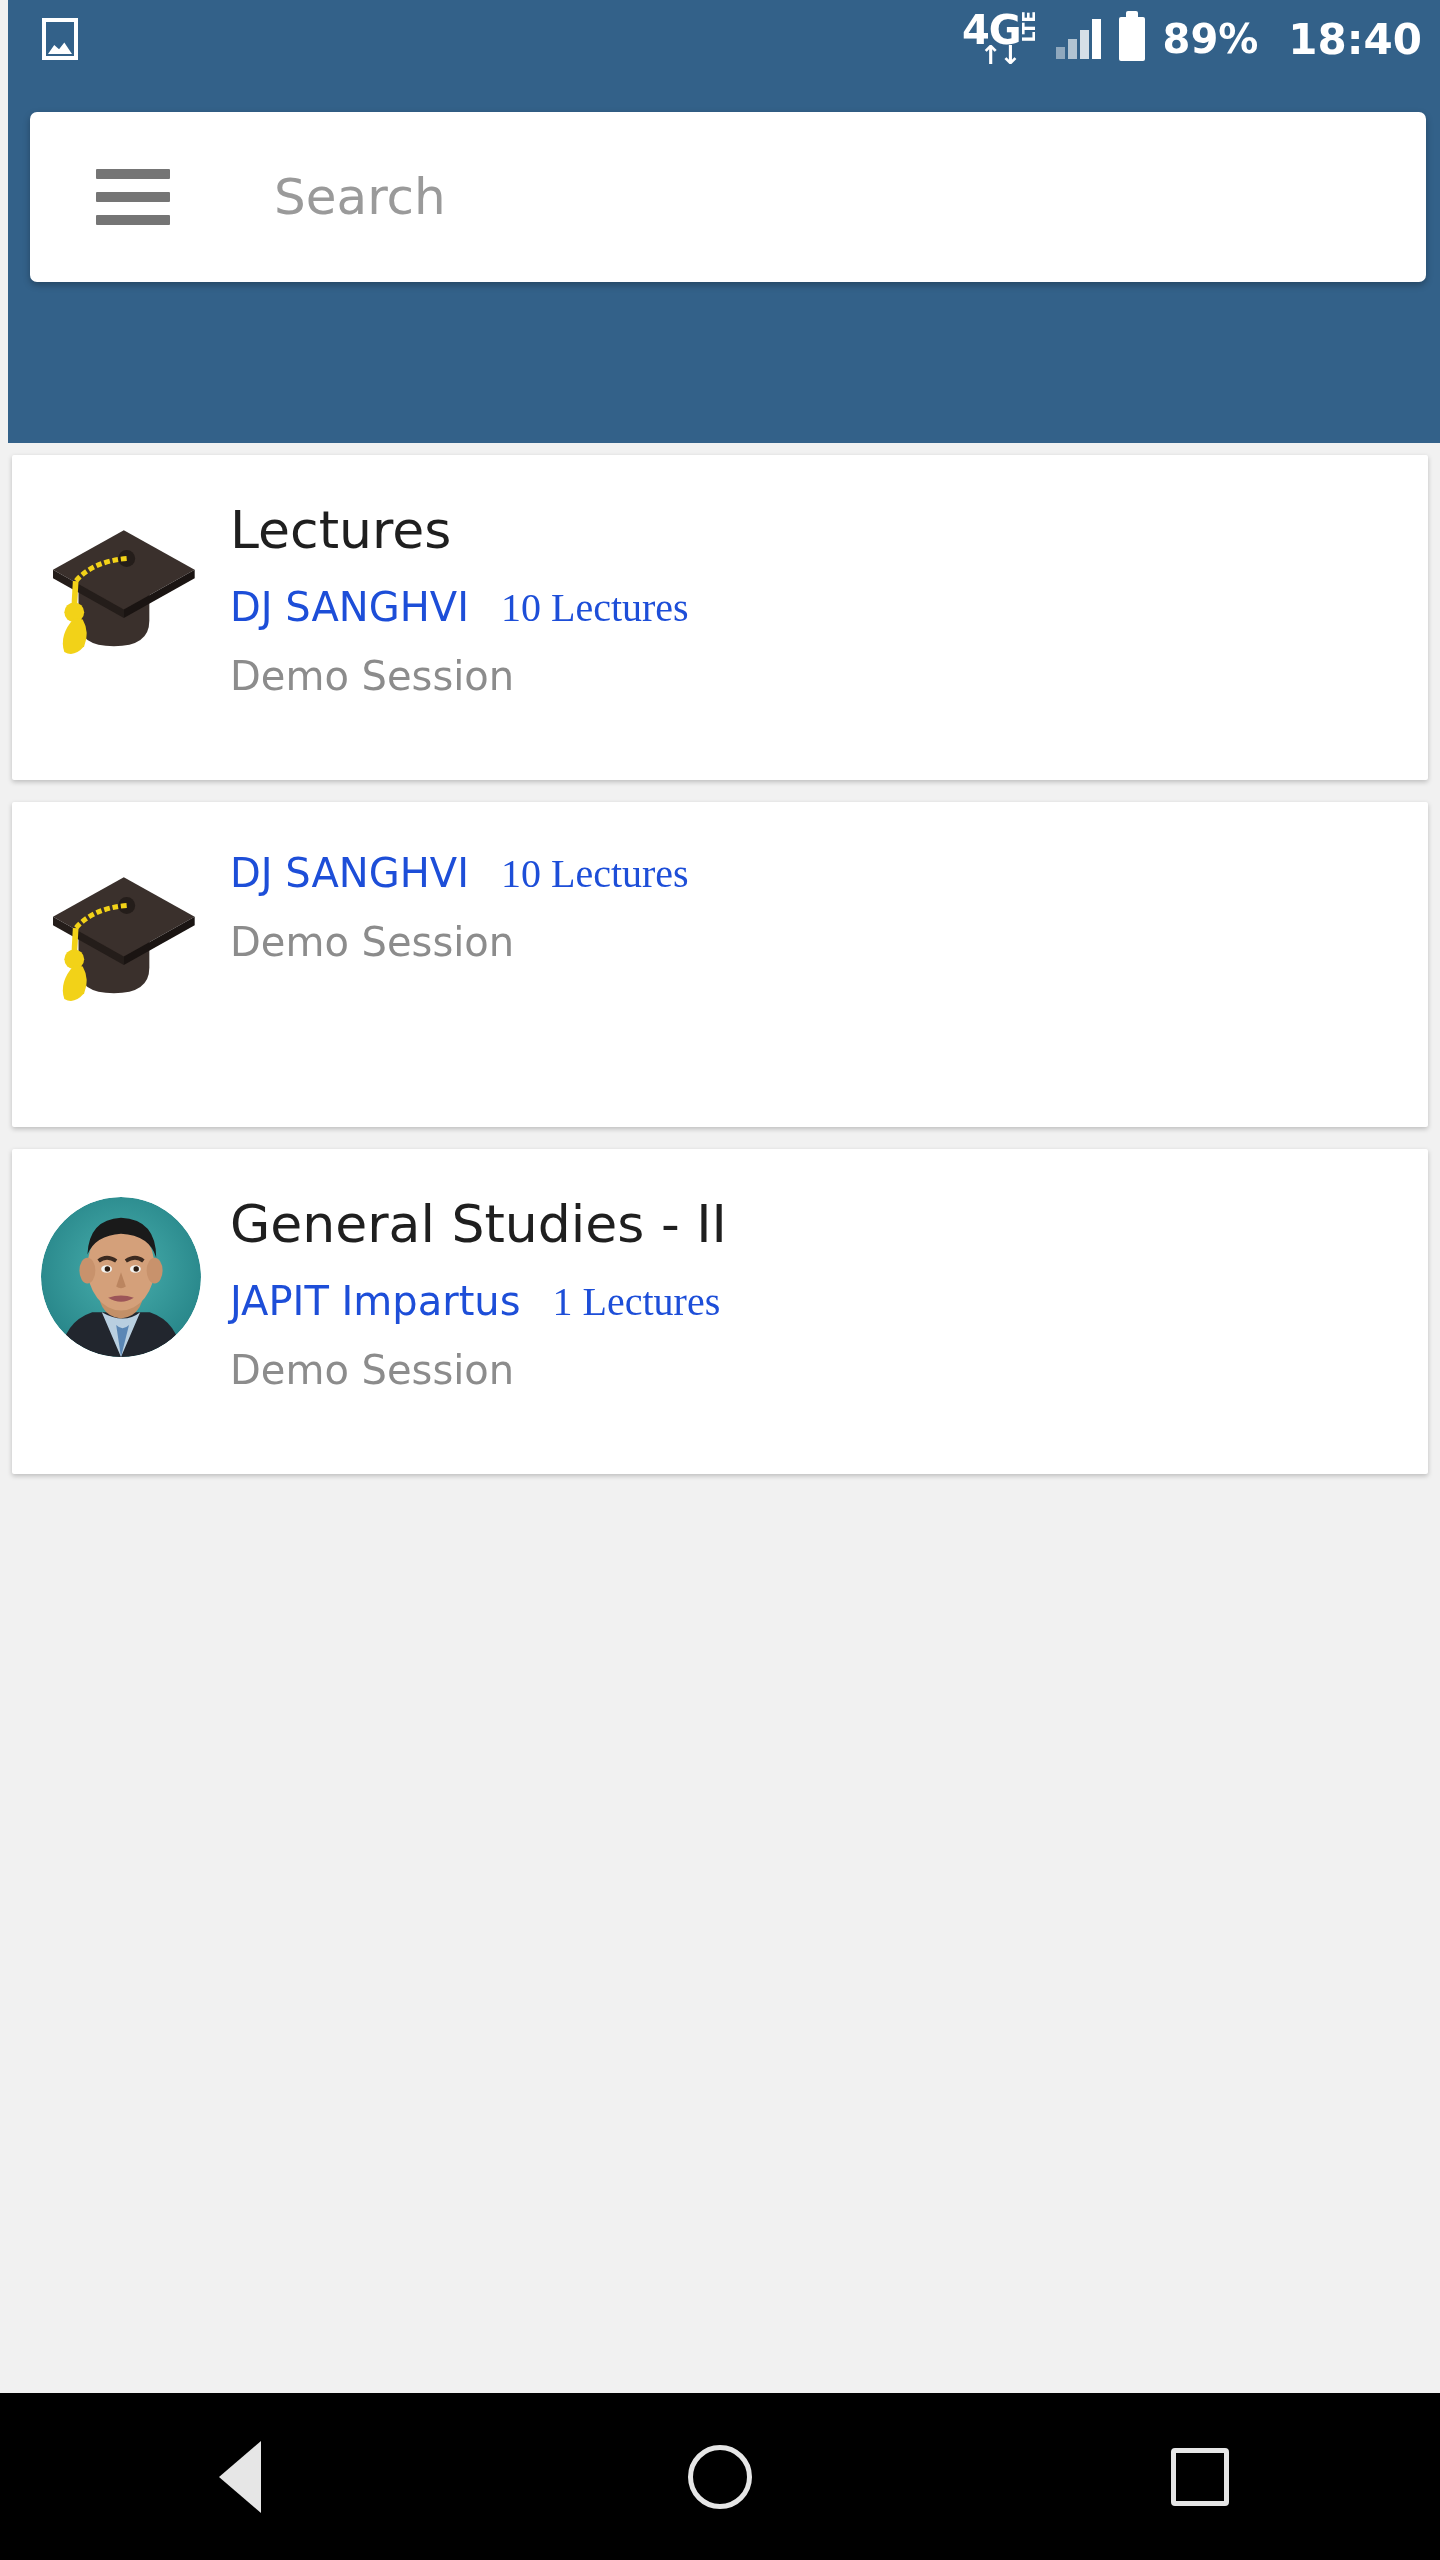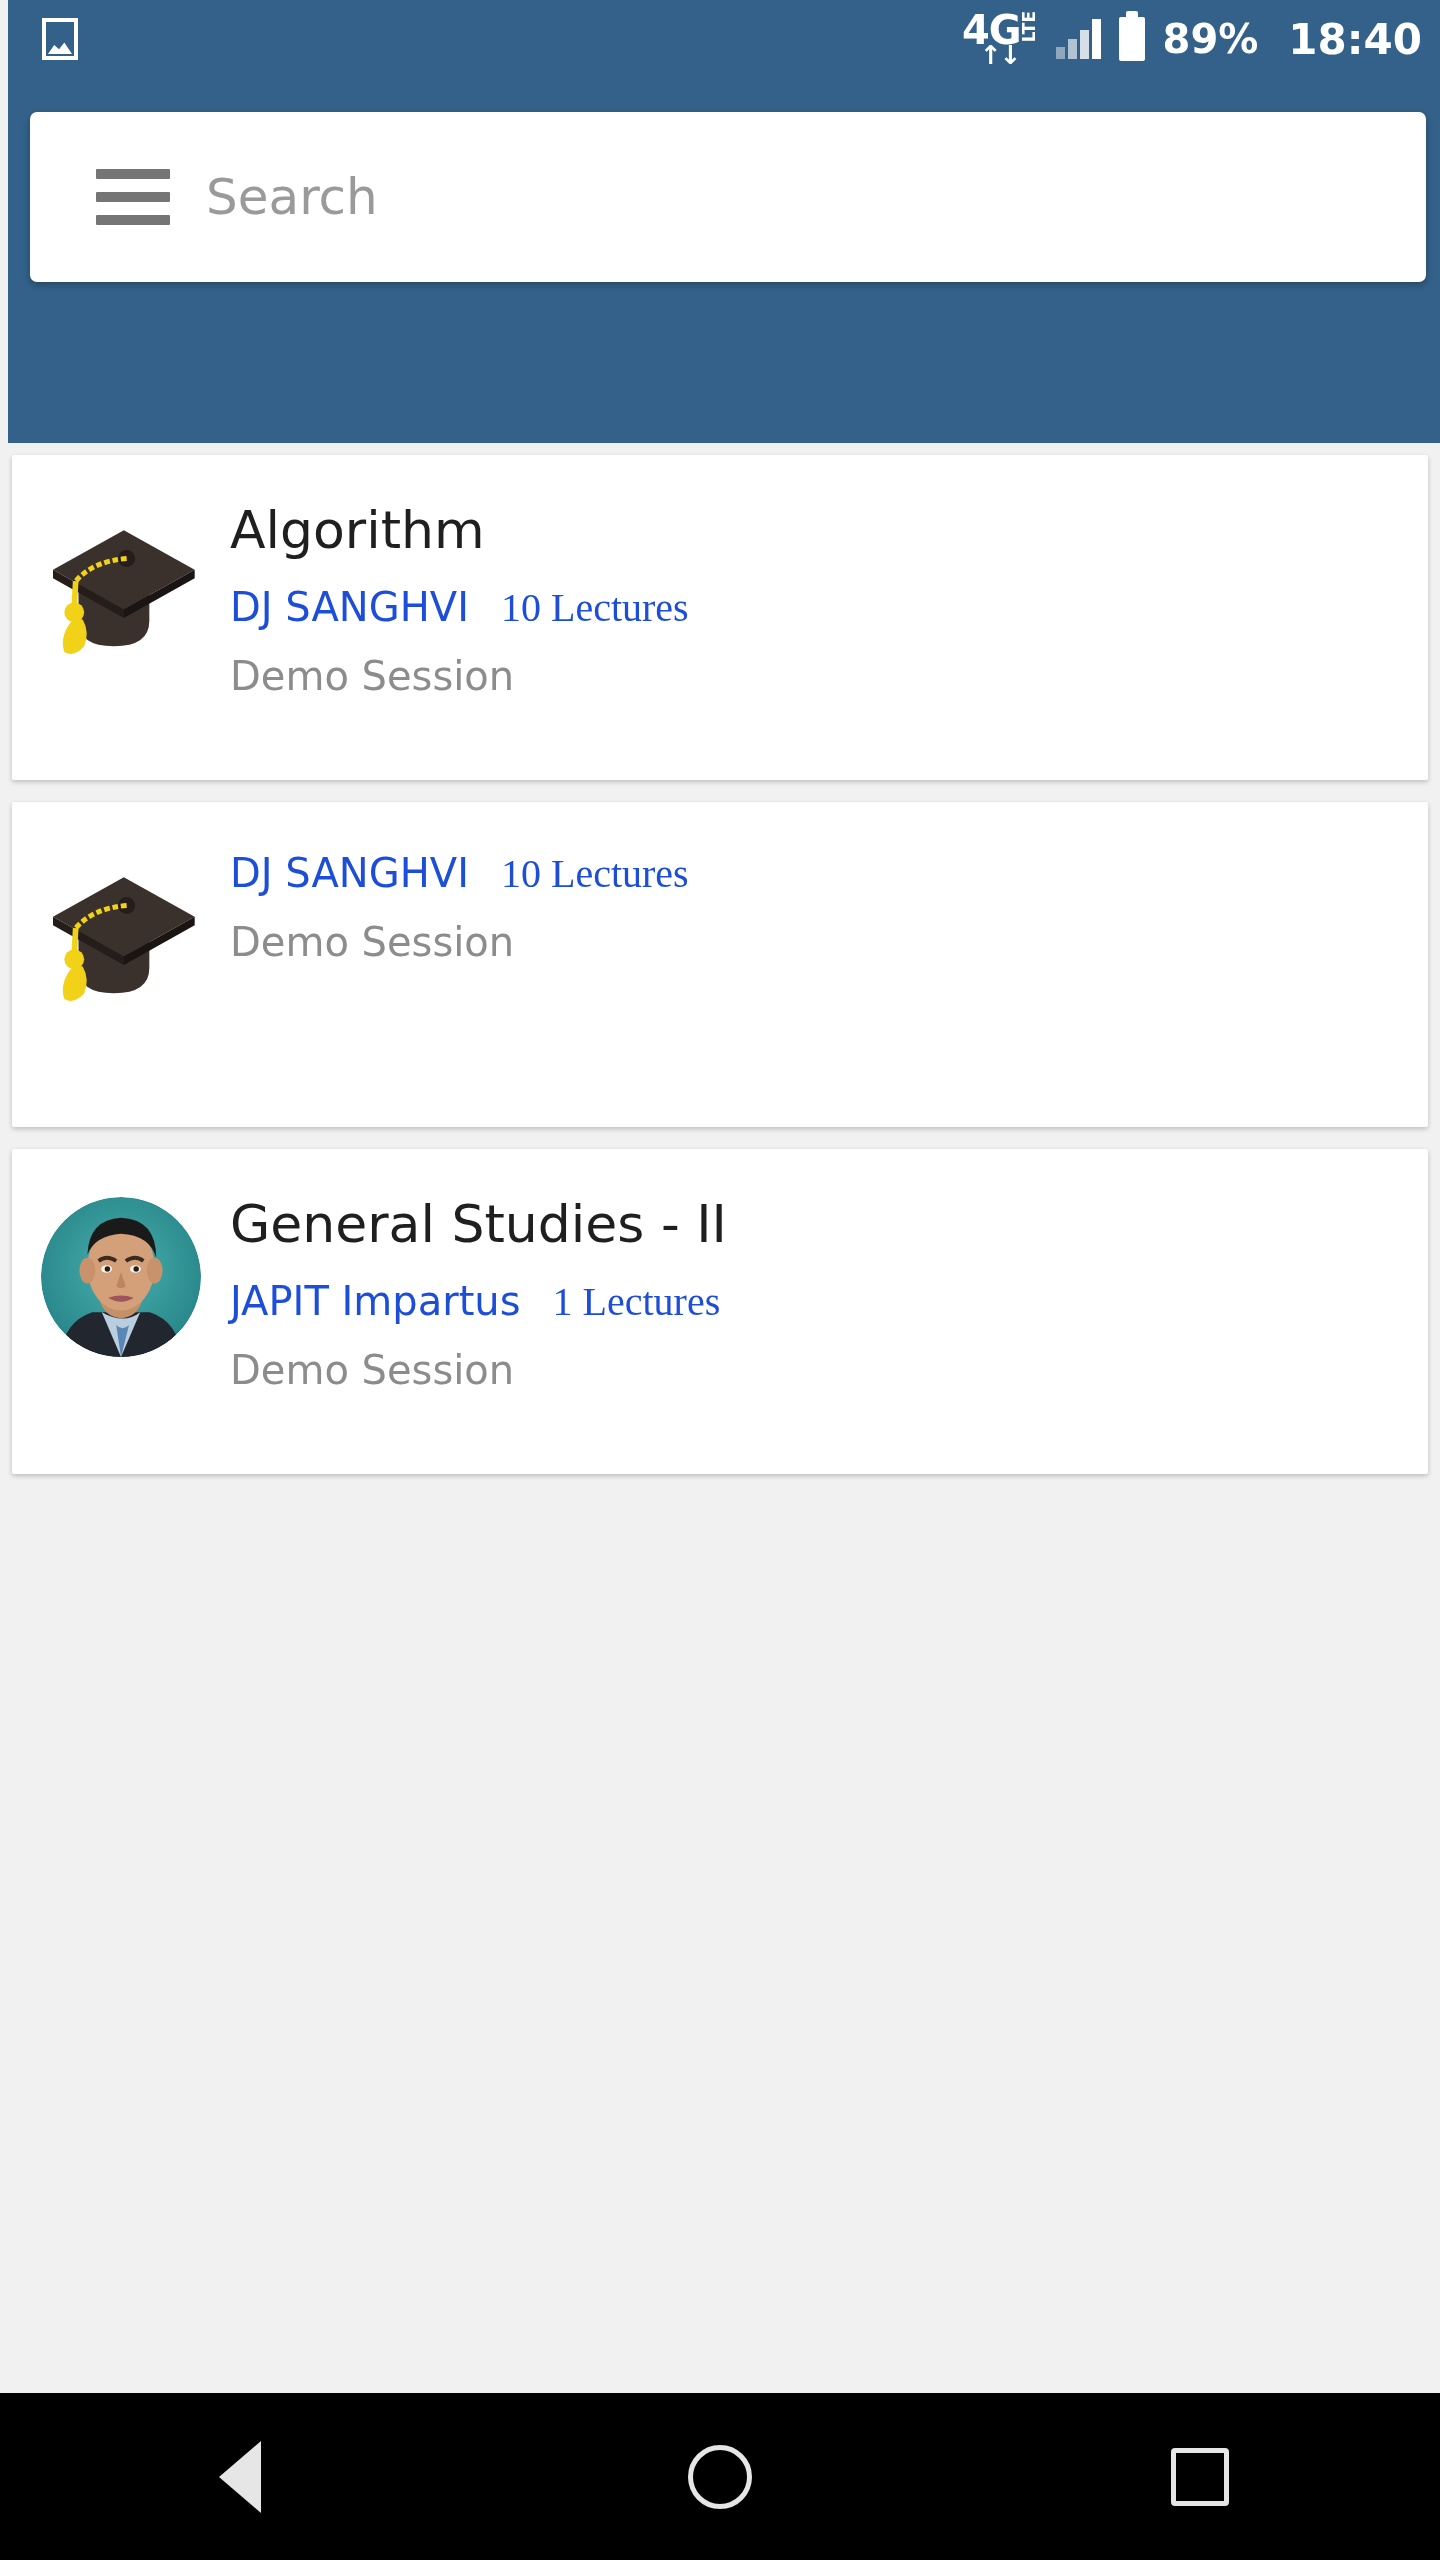--- a/index.html
+++ b/index.html
@@ -55,21 +55,21 @@
   .searchcard {
     position:absolute; left:22px; top:112px; width:1396px; height:170px;
     background:#fff; border-radius:7px;
     box-shadow:0 3px 7px rgba(0,0,0,0.28);
     display:flex; align-items:center;
   }
   .hamburger { width:74px; height:56px; margin-left:66px; display:flex; flex-direction:column; justify-content:space-between; cursor:pointer; }
   .hamburger span { display:block; height:10px; background:#757575; border-radius:1px; }
   .search-input {
     border:none; outline:none; background:transparent;
-    margin-left:36px; font-size:50px; color:#9a9a9a;
+    margin-left:104px; font-size:50px; color:#9a9a9a;
     font-family:"DejaVu Sans", sans-serif; width:900px;
   }
   .search-input::placeholder { color:#9a9a9a; }
 
   
   .tabs {
     position:absolute; left:0; top:300px; width:1440px; height:122px;
     display:flex; align-items:center;
   }
   .tab {
@@ -164,21 +164,21 @@
           <path d="M62 78 L12 50 L12 56 L62 84 Z" fill="#241d1a"></path>
           <path d="M62 78 L112 50 L112 56 L62 84 Z" fill="#1a1412"></path>
           <circle cx="64" cy="42" r="6" fill="#241d1a"></circle>
           <path d="M64 42 Q40 44 28 58" stroke="#f2d218" stroke-width="3.5" fill="none" stroke-dasharray="4 2"></path>
           <line x1="28" y1="58" x2="27" y2="76" stroke="#f2d218" stroke-width="4"></line>
           <circle cx="27" cy="80" r="7" fill="#f2d218"></circle>
           <path d="M27 84 Q16 96 20 108 Q27 112 34 104 Q38 94 33 85 Z" fill="#f2d218"></path>
         </svg>
       </div>
       <div class="card-body">
-        <div class="c-title">Algorithm</div>
+        <div class="c-title">Lectures</div>
         <div class="c-meta">
           <span class="c-instructor">DJ SANGHVI</span>
           <span class="c-lectures">10 Lectures</span>
         </div>
         <div class="c-session">Demo Session</div>
       </div>
     </div>
 
     <div class="card">
       <div class="card-media">

